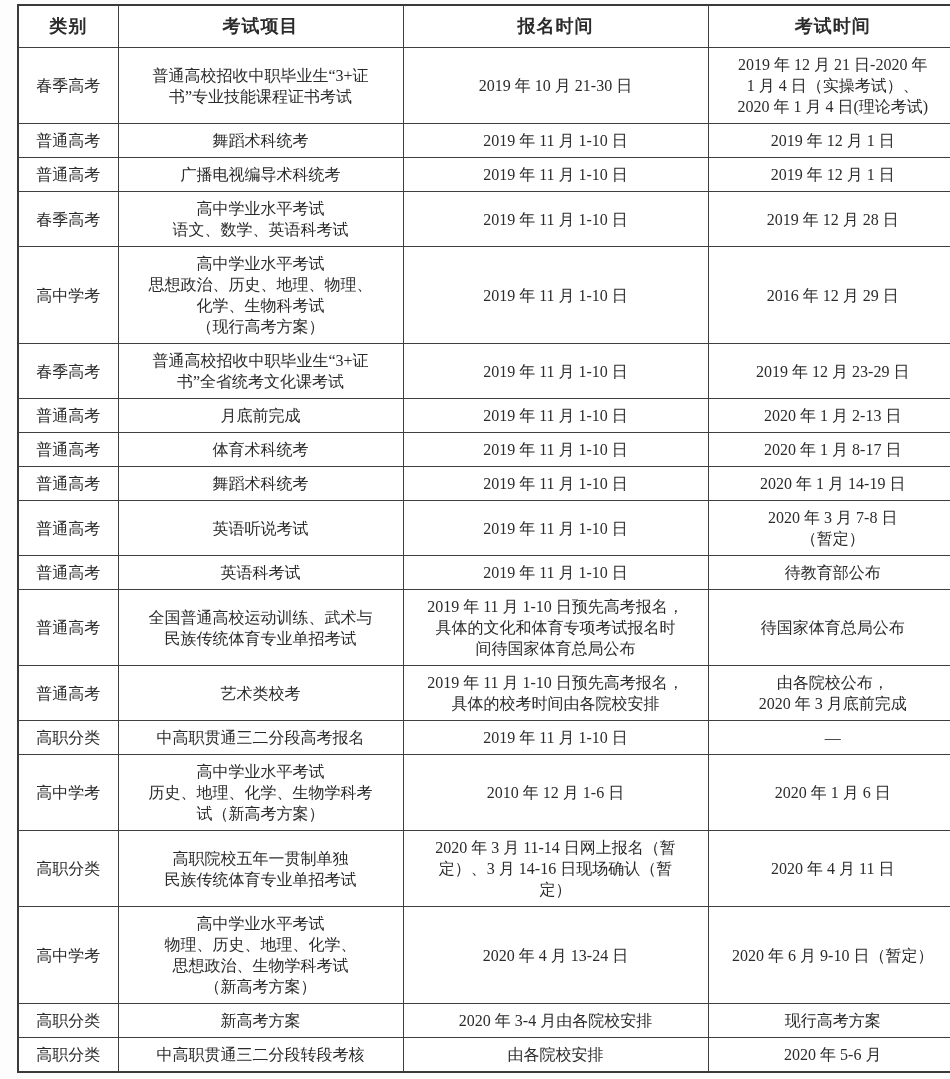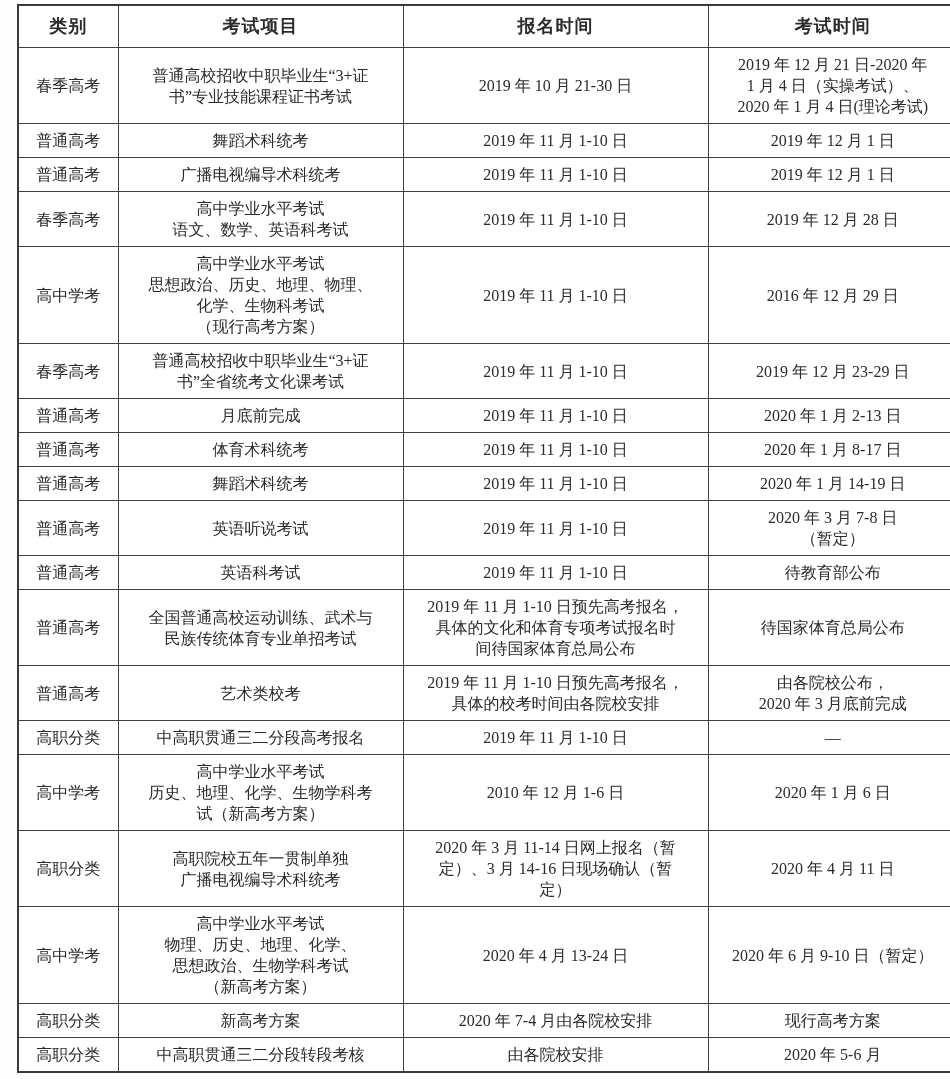--- a/index.html
+++ b/index.html
@@ -187,41 +187,41 @@
     <td>高中学业水平考试
 历史、地理、化学、生物学科考
 试（新高考方案）</td>
     <td>2010 年 12 月 1-6 日</td>
     <td>2020 年 1 月 6 日</td>
   </tr>
 
   <tr>
     <td>高职分类</td>
     <td>高职院校五年一贯制单独
-广播电视编导术科统考</td>
+民族传统体育专业单招考试</td>
     <td>2020 年 3 月 11-14 日网上报名（暂
 定）、3 月 14-16 日现场确认（暂
 定）</td>
     <td>2020 年 4 月 11 日</td>
   </tr>
 
   <tr>
     <td>高中学考</td>
     <td>高中学业水平考试
 物理、历史、地理、化学、
 思想政治、生物学科考试
 （新高考方案）</td>
     <td>2020 年 4 月 13-24 日</td>
     <td>2020 年 6 月 9-10 日（暂定）</td>
   </tr>
 
   <tr>
     <td>高职分类</td>
     <td>新高考方案</td>
-    <td>2020 年 7-4 月由各院校安排</td>
+    <td>2020 年 3-4 月由各院校安排</td>
     <td>现行高考方案</td>
   </tr>
 
   <tr>
     <td>高职分类</td>
     <td>中高职贯通三二分段转段考核</td>
     <td>由各院校安排</td>
     <td>2020 年 5-6 月</td>
   </tr>
 </tbody>

